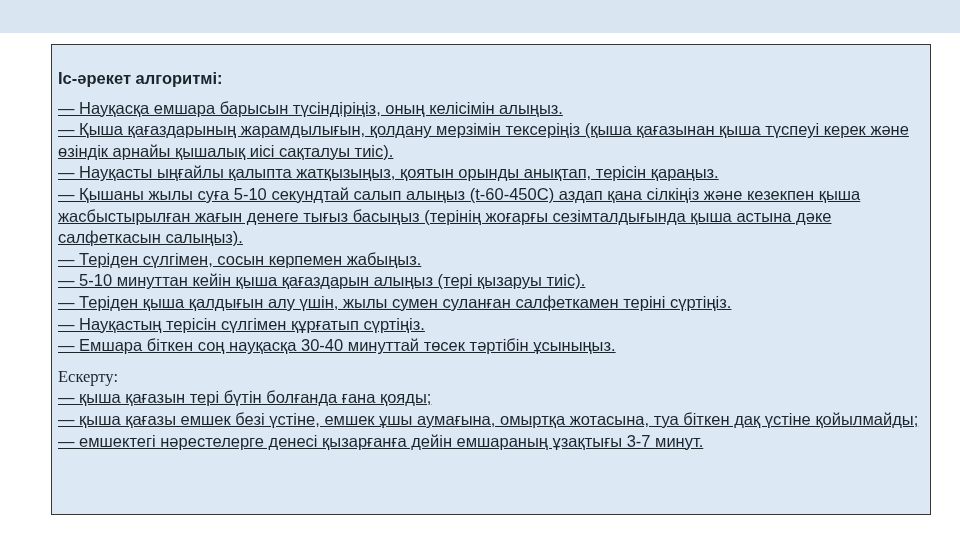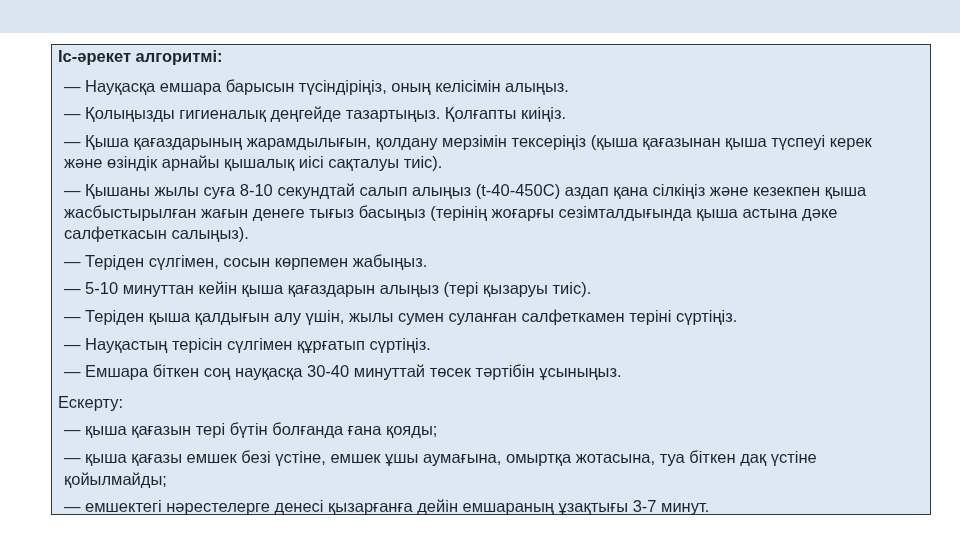--- a/index.html
+++ b/index.html
@@ -25,48 +25,50 @@
   }
   .text-box {
     position: absolute;
     left: 51px;
     top: 44px;
     width: 880px;
     height: 471px;
     box-sizing: border-box;
     background: var(--box_fill, #dce8f4);
     border: 1.5px solid var(--box_border, #373737);
-    padding: 1px 10px 10px 6px;
+    padding: 23px 10px 10px 6px;
     color: var(--text, #1c242c);
     font-size: 16.5px;
     line-height: 21.6px;
   }
   .title {
     font-weight: bold;
     margin-bottom: 8px;
   }
   .step, .note-item {
-    margin: 6px;
+    margin: 0;
+    text-decoration: underline;
   }
   .note-heading {
     margin-top: 9px;
+    font-family: Liberation Serif, serif;
   }
 </style>
 </head>
 <body>
 
 <div class="slide">
   <div class="top-band"></div>
   <div class="text-box">
     <div class="title">Іс-әрекет алгоритмі:</div>
     <div class="steps">
       <div class="step">— Науқасқа емшара барысын түсіндіріңіз, оның келісімін алыңыз.</div>
-      <div class="step">— Қолыңызды гигиеналық деңгейде тазартыңыз. Қолғапты киіңіз.</div>
       <div class="step">— Қыша қағаздарының жарамдылығын, қолдану мерзімін тексеріңіз (қыша қағазынан қыша түспеуі керек және өзіндік арнайы қышалық иісі сақталуы тиіс).</div>
-      <div class="step">— Қышаны жылы суға 8-10 секундтай салып алыңыз (t-40-450C) аздап қана сілкіңіз және кезекпен қыша жасбыстырылған жағын денеге тығыз басыңыз (терінің жоғарғы сезімталдығында қыша астына дәке салфеткасын салыңыз).</div>
+      <div class="step">— Науқасты ыңғайлы қалыпта жатқызыңыз, қоятын орынды анықтап, терісін қараңыз.</div>
+      <div class="step">— Қышаны жылы суға 5-10 секундтай салып алыңыз (t-60-450C) аздап қана сілкіңіз және кезекпен қыша жасбыстырылған жағын денеге тығыз басыңыз (терінің жоғарғы сезімталдығында қыша астына дәке салфеткасын салыңыз).</div>
       <div class="step">— Теріден сүлгімен, сосын көрпемен жабыңыз.</div>
       <div class="step">— 5-10 минуттан кейін қыша қағаздарын алыңыз (тері қызаруы тиіс).</div>
       <div class="step">— Теріден қыша қалдығын алу үшін, жылы сумен суланған салфеткамен теріні сүртіңіз.</div>
       <div class="step">— Науқастың терісін сүлгімен құрғатып сүртіңіз.</div>
       <div class="step">— Емшара біткен соң науқасқа 30-40 минуттай төсек тәртібін ұсыныңыз.</div>
     </div>
     <div class="note-heading">Ескерту:</div>
     <div class="notes">
       <div class="note-item">— қыша қағазын тері бүтін болғанда ғана қояды;</div>
       <div class="note-item">— қыша қағазы емшек безі үстіне, емшек ұшы аумағына, омыртқа жотасына, туа біткен дақ үстіне қойылмайды;</div>

